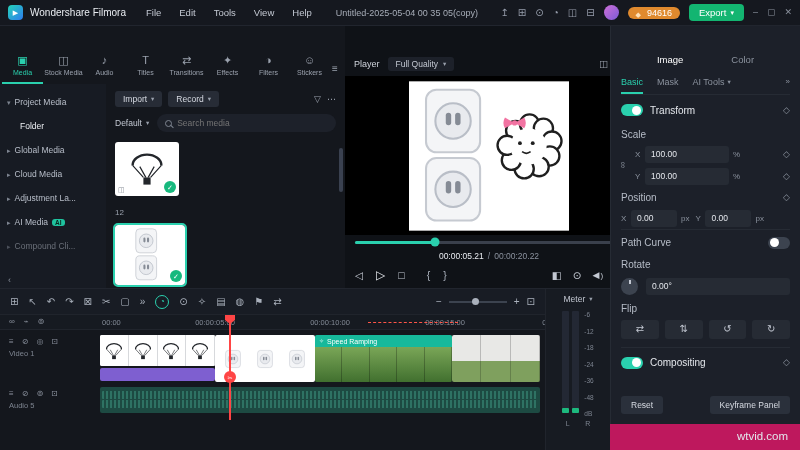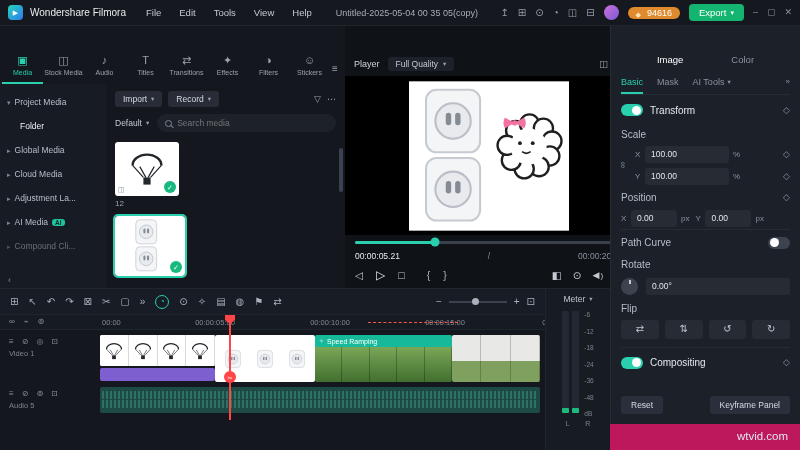--- a/index.html
+++ b/index.html
@@ -47,39 +47,39 @@
 .row2{display:flex;align-items:center;gap:8px;margin-top:7px}
 .default-dd{display:flex;align-items:center;gap:4px;font-size:8.5px;color:#c3c8d2}
 .default-dd .cv{font-size:6.5px;color:#9aa1ad}
 .search{flex:1;display:flex;align-items:center;gap:5px;background:#1d212a;border-radius:9px;height:18px;padding:0 8px}
 .mag{width:7px;height:7px;border:1px solid #7d8490;border-radius:50%;position:relative;flex:none}
 .mag::after{content:"";position:absolute;width:4px;height:1px;background:#7d8490;transform:rotate(45deg);right:-3px;bottom:-1px}
 .search input{flex:1;background:transparent;border:none;outline:none;color:#8b929e;font-size:8.5px;font-family:inherit;min-width:0}
 .thumb{width:64px;height:54px;background:#fff;border-radius:3px;position:relative;margin-top:10px;display:flex;align-items:center;justify-content:center;overflow:hidden}
 .thumb.selected{width:70px;height:60px;outline:2px solid #2ad0ae;margin-top:8px}
 .check{position:absolute;right:3px;bottom:3px;width:12px;height:12px;border-radius:50%;background:#17b97e;color:#fff;font-size:7px;display:flex;align-items:center;justify-content:center}
-.caption{font-size:8px;color:#9aa1ad;margin-top:3px}
+.caption{font-size:8px;color:#9aa1ad;margin-top:12px}
 .typebadge{position:absolute;left:3px;bottom:3px;color:#858b95;font-size:7px}
 .vscroll{position:absolute;right:2px;top:64px;width:4px;height:44px;background:#3a4150;border-radius:2px}
 
 
 .center{position:absolute;top:26px;left:345px;width:288px;height:262px;background:#0f1217;display:flex;flex-direction:column}
 .c-spacer{height:26px}
 .phead{height:24px;display:flex;align-items:center;gap:8px;padding:0 9px}
 .phead .plb{font-size:9px;color:#cfd3db}
 .quality{display:flex;align-items:center;gap:5px;background:#1d212a;border-radius:3px;padding:2px 8px;font-size:8.5px;color:#c3c8d2}
 .quality .cv{font-size:6.5px;color:#9aa1ad}
 .ph-sp{flex:1}
 .ph-ic{color:#9aa1ad;font-size:9.5px}
 .preview{flex:1;background:#000;display:flex;align-items:center;justify-content:center}
 .scrub{height:14px;display:flex;align-items:center;padding:0 10px}
 .s-track{flex:1;height:3px;background:#3a404c;border-radius:2px;position:relative}
 .s-fill{position:absolute;left:0;top:0;bottom:0;width:30%;background:#2ad0ae;border-radius:2px}
 .s-knob{position:absolute;left:30%;top:50%;transform:translate(-50%,-50%);width:9px;height:9px;border-radius:50%;background:#2ad0ae}
-.timerow{height:13px;display:flex;justify-content:space-between;gap:4px;padding:0 10px;font-size:8.5px;color:#8b929e;align-items:center}
+.timerow{height:13px;display:flex;justify-content:center;gap:4px;padding:0 10px;font-size:8.5px;color:#8b929e;align-items:center}
 .timerow .cur{color:#e9ecf1}
 .transport{height:26px;display:flex;align-items:center;padding:0 10px;color:#c3c8d2}
 .tr-grp{display:flex;align-items:center;gap:13px}
 .tr-grp.mid{margin-left:22px;color:#aab1bc}
 .tr-grp.right{margin-left:auto;gap:11px}
 .tr-ic{font-size:10.5px}
 .tr-ic.play{font-size:12px;color:#e9ecf1}
 .vol{display:inline-flex;align-items:center;font-size:9px}
 .vol .w{font-size:8px;margin-left:1px}
 

